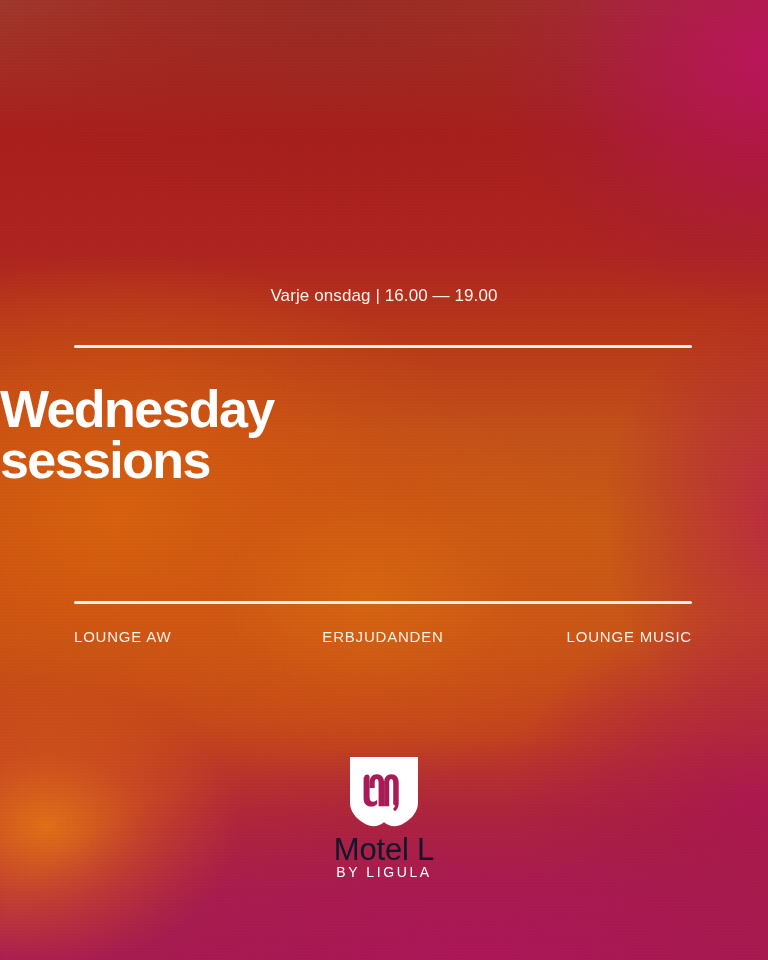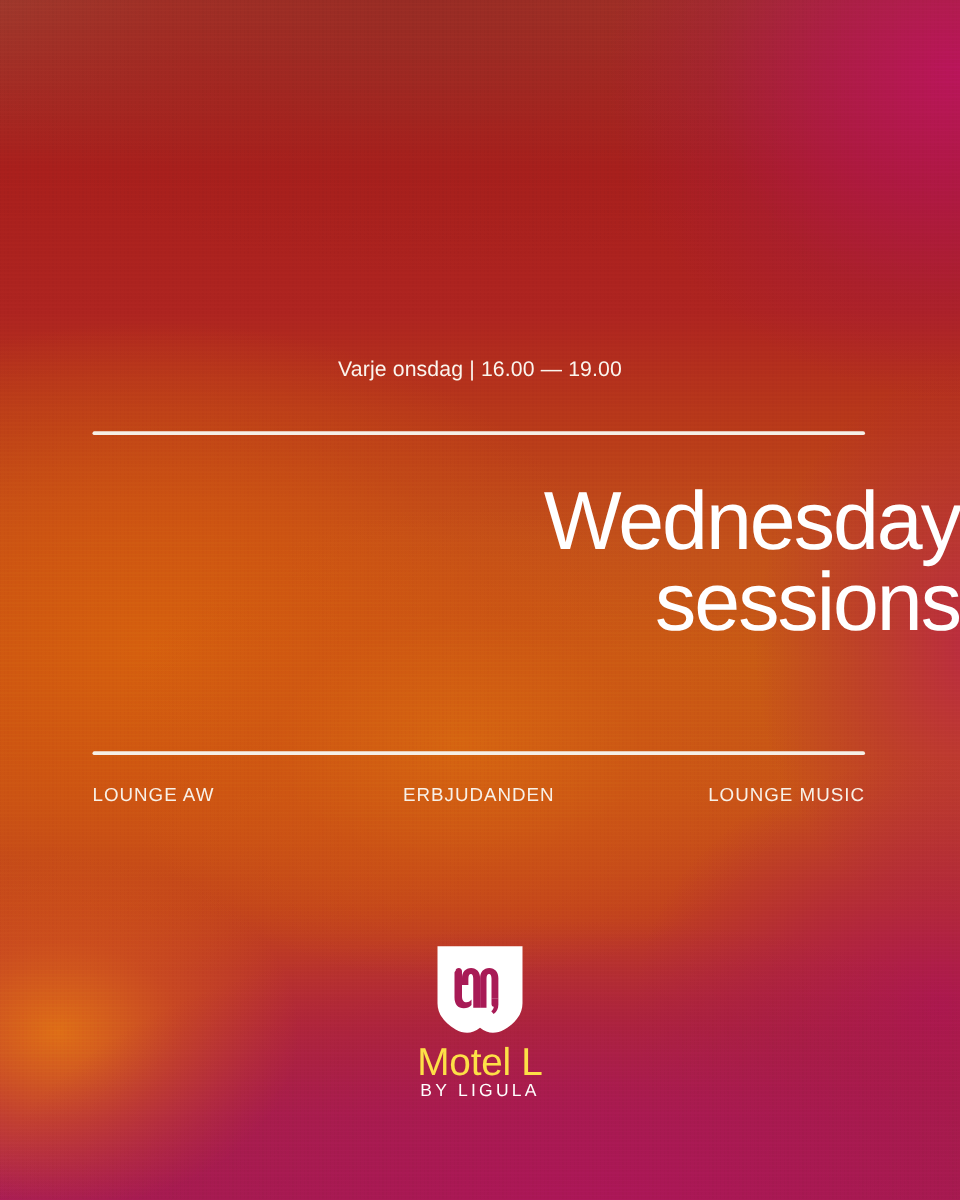--- a/index.html
+++ b/index.html
@@ -139,24 +139,24 @@
     border-radius: 2px;
   }
   #rule-top    { top: 345px; }
   #rule-bottom { top: 601px; }
 
   .headline {
     position: absolute;
     top: 384px;
     left: 0;
     right: 0;
-    text-align: right;
+    text-align: left;
     color: #FFFFFF;
-    font-size: 66px;
-    font-weight: 400;
+    font-size: 52px;
+    font-weight: 700;
     line-height: 0.98;
     letter-spacing: -1.6px;
   }
   .headline .line {
     display: block;
   }
 
   #tag-row {
     position: absolute;
     top: 628px;
@@ -183,21 +183,21 @@
     right: 0;
     display: flex;
     flex-direction: column;
     align-items: center;
   }
 
   #logo-shield { display: block; }
 
   #logo-wordmark {
     margin-top: 6px;
-    color: #fde047;
+    color: #0f172a;
     font-size: 31px;
     font-weight: 400;
     letter-spacing: -0.2px;
     line-height: 1;
   }
 
   #logo-subline {
     margin-top: 0;
     color: #FFFFFF;
     font-size: 14px;

